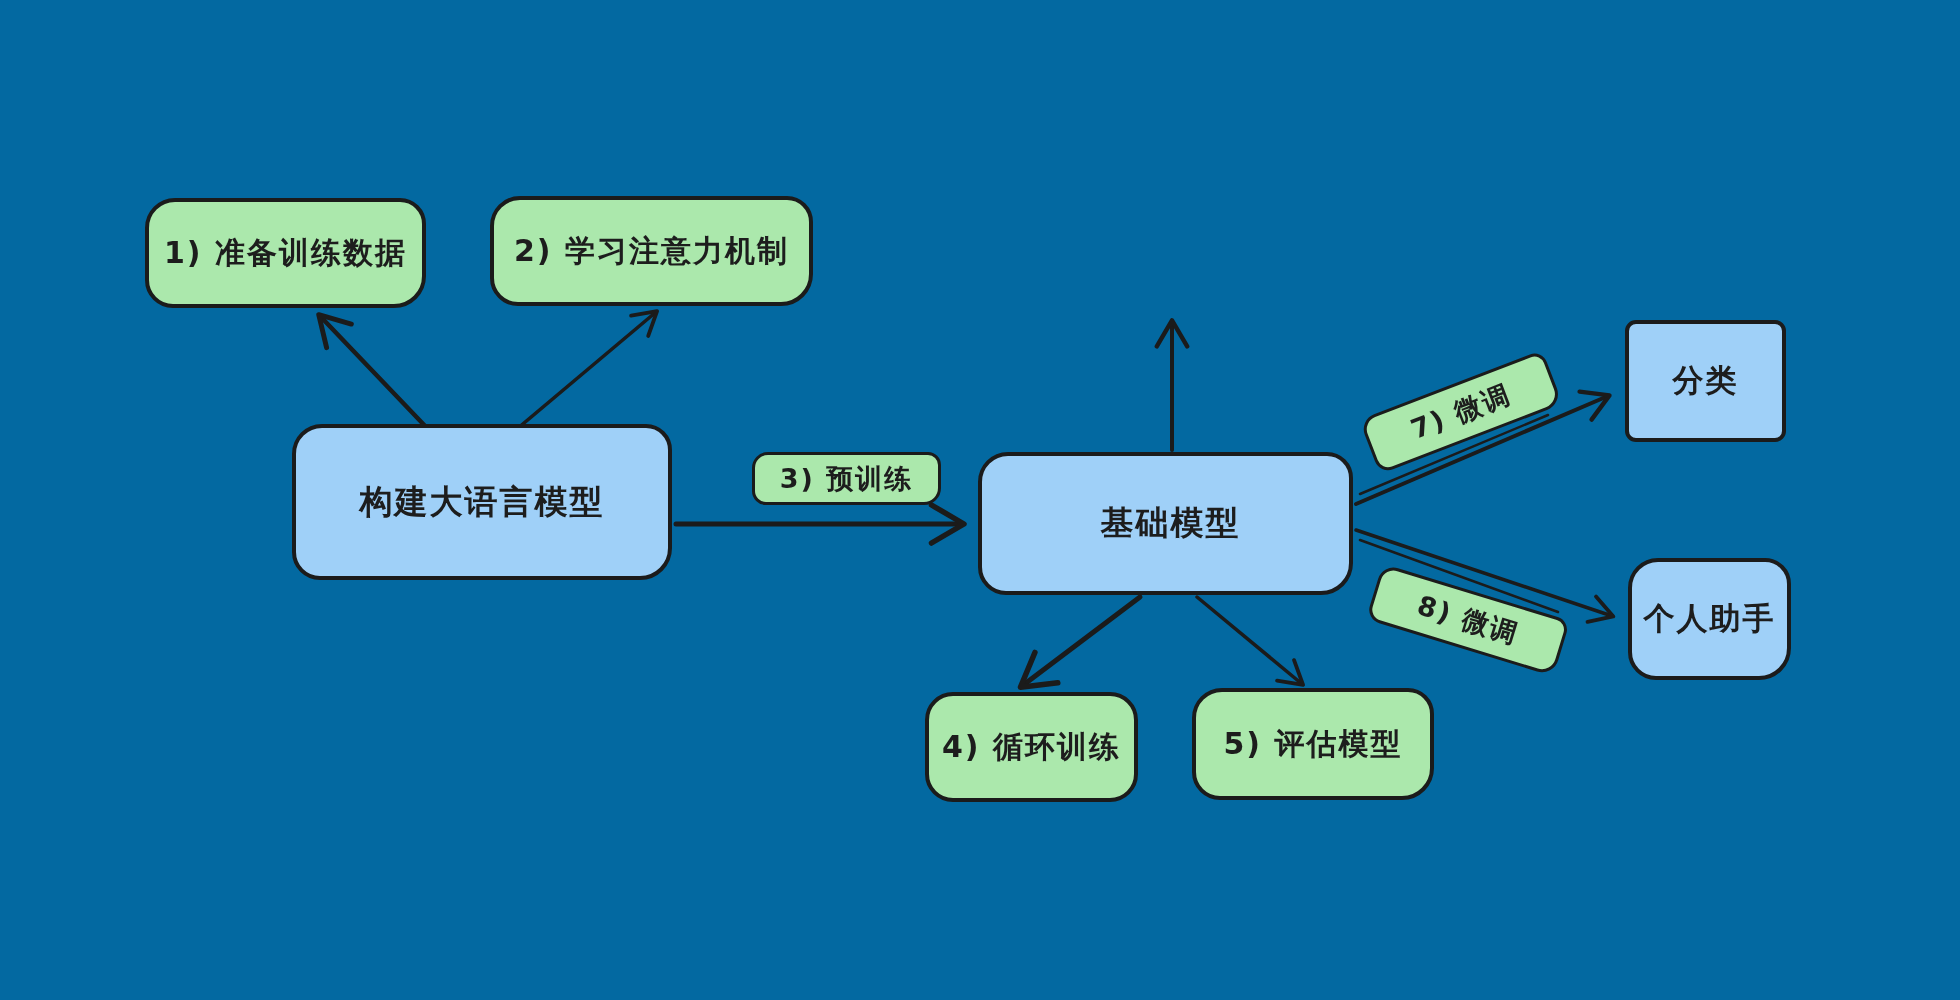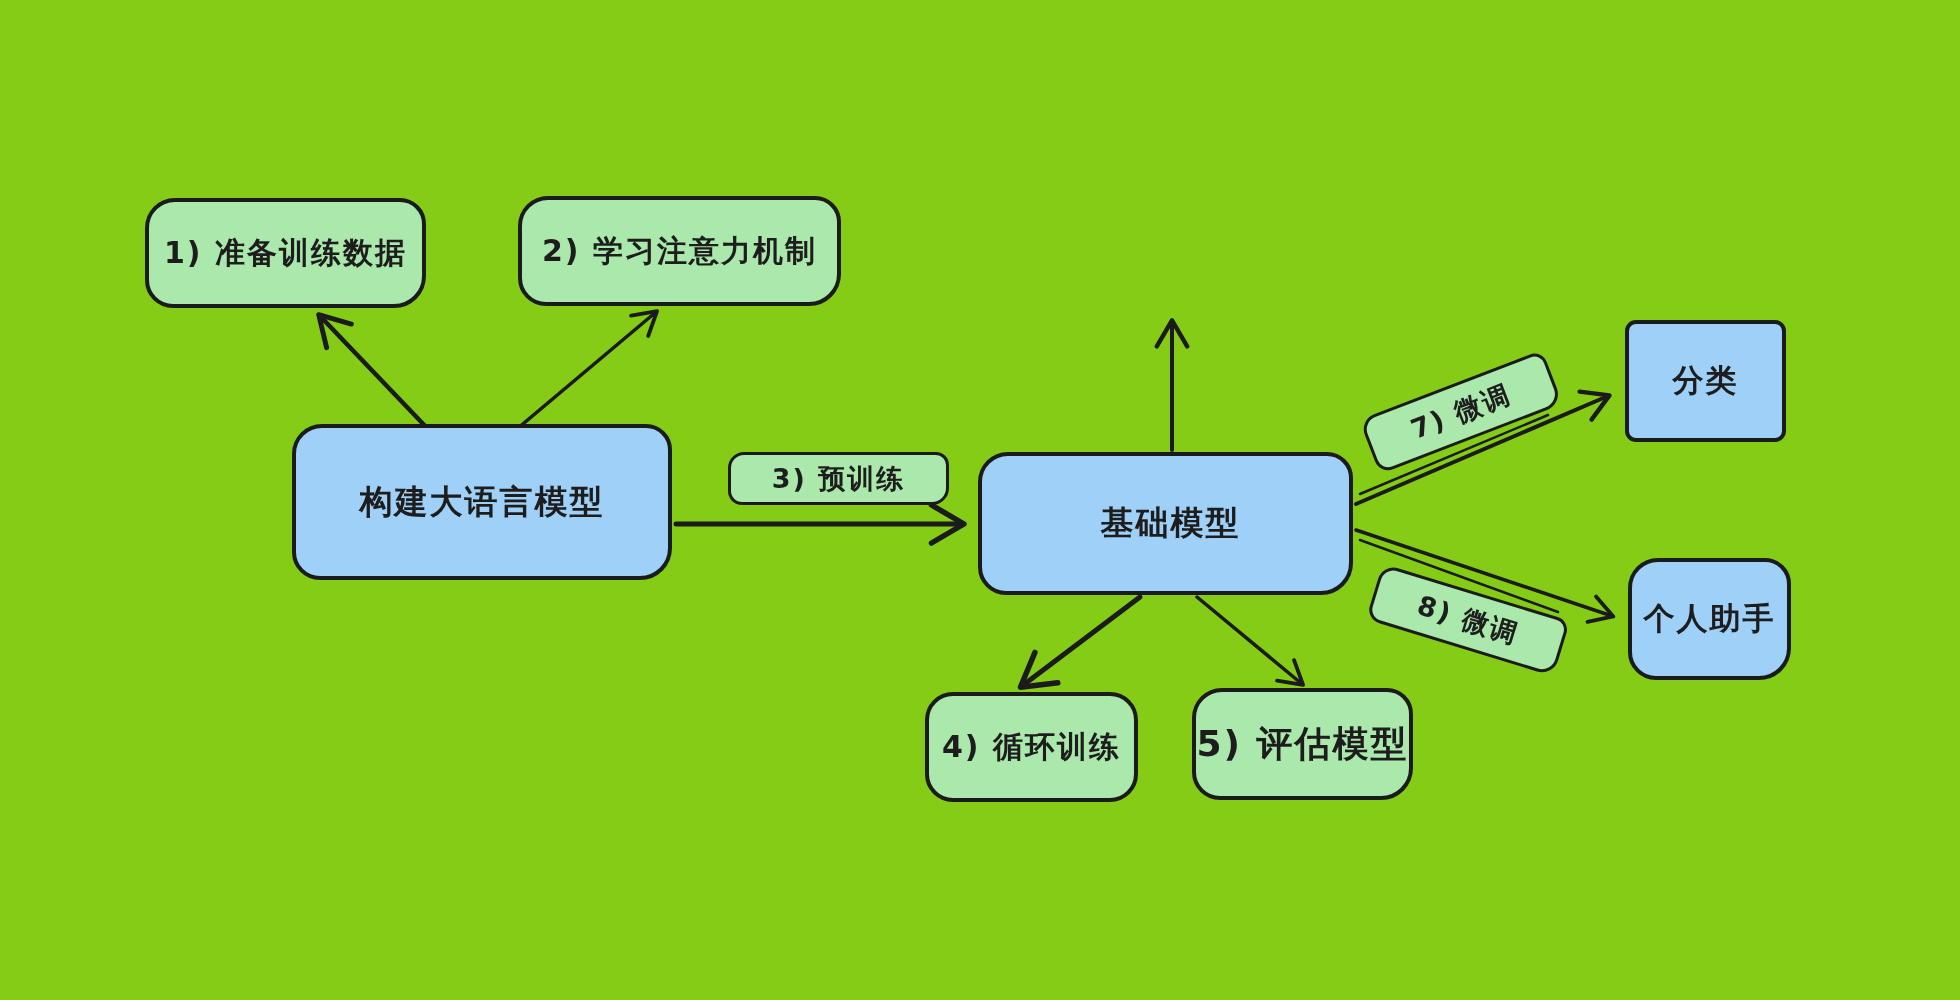--- a/index.html
+++ b/index.html
@@ -1,42 +1,42 @@
 <!DOCTYPE html>
 <html><head>
 <meta charset="utf-8">
 <style>
   html,body{margin:0;padding:0;background:#ffffff;}
   .canvas{
-    position:relative;width:1960px;height:1000px;background:#84cc16;overflow:hidden;
+    position:relative;width:1960px;height:1000px;background:#0369a1;overflow:hidden;
     font-family:"DejaVu Sans",sans-serif;
   }
   .arrows{position:absolute;left:0;top:0;width:1960px;height:1000px;}
   .node{
     position:absolute;display:flex;align-items:center;justify-content:center;
     border:4px solid #1b1b1b;color:#1d1d1d;font-weight:bold;text-align:center;
     box-sizing:border-box;letter-spacing:2px;white-space:nowrap;
   }
   .green{background:#abe8ac;}
   .blue{background:#9fd0f8;}
   .big{border-radius:30px 26px 32px 28px;}
   .small{border-radius:16px 13px 17px 14px;border-width:3.5px;}
 
   #n-prepare  {left:145px; top:198px; width:281px; height:110px; font-size:30px;}
-  #n-attention{left:490px; top:196px; width:323px; height:110px; font-size:30px;margin-left:28px;}
-  #n-pretrain {left:728px; top:452px; width:221px; height:53px;  font-size:27px;}
+  #n-attention{left:490px; top:196px; width:323px; height:110px; font-size:30px;}
+  #n-pretrain {left:752px; top:452px; width:189px; height:53px;  font-size:27px;}
   #n-build    {left:292px; top:424px; width:380px; height:156px; font-size:33px;}
   #n-base     {left:978px; top:452px; width:375px; height:143px; font-size:33px;padding-left:10px;}
   #n-weights  {left:1010px;top:205px; width:344px; height:106px; font-size:30px;}
   #n-ft7      {left:1363px;top:383px; width:196px; height:58px;  font-size:27px; transform:rotate(-21deg);}
   #n-ft8      {left:1370px;top:591px; width:196px; height:58px;  font-size:27px; transform:rotate(17deg);}
   #n-classify {left:1625px;top:320px; width:161px; height:122px; font-size:31px;border-radius:11px;}
   #n-assist   {left:1628px;top:558px; width:163px; height:122px; font-size:31px;text-align:center;}
   #n-loop     {left:925px; top:692px; width:213px; height:110px; font-size:30px;border-radius:28px;}
-  #n-evaluate {left:1192px;top:688px; width:221px; height:112px; font-size:36px;}
+  #n-evaluate {left:1192px;top:688px; width:242px; height:112px; font-size:30px;}
 </style>
 </head>
 <body>
 
 <div class="canvas">
 
   <svg class="arrows" viewBox="0 0 1960 1000" xmlns="http://www.w3.org/2000/svg">
     <defs>
       <marker id="ah" markerWidth="9" markerHeight="9" refX="7.2" refY="4.5" orient="auto" markerUnits="strokeWidth" viewBox="0 0 9 9">
         <path d="M1.1,0.7 L7.6,4.5 L1.1,8.3" fill="none" stroke="#1b1b1b" stroke-width="1.1" stroke-linecap="round" stroke-linejoin="round"></path>

